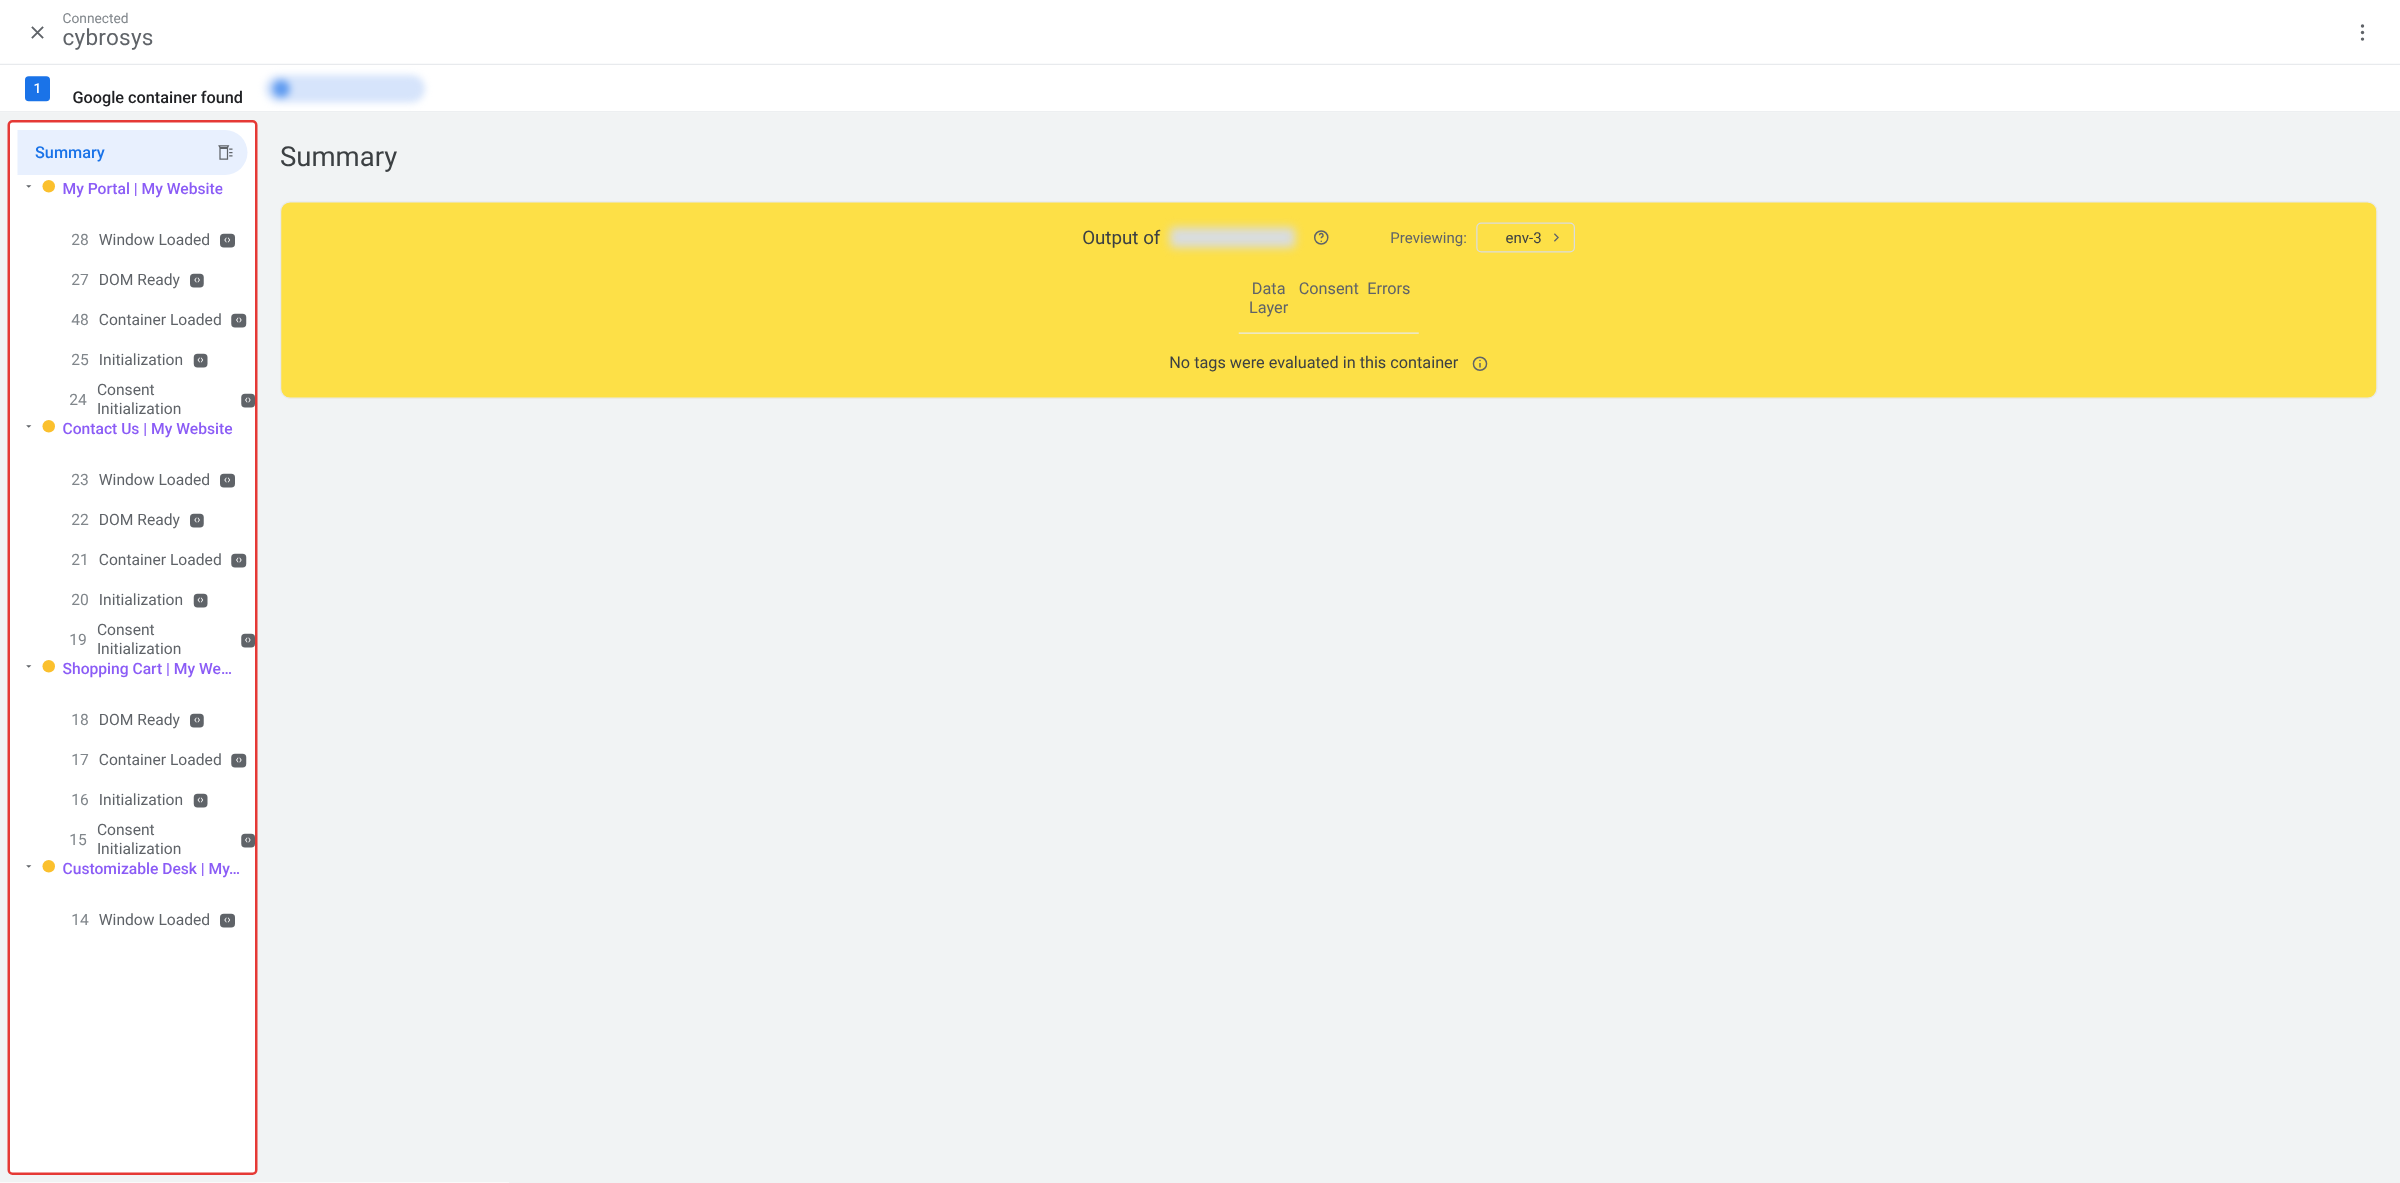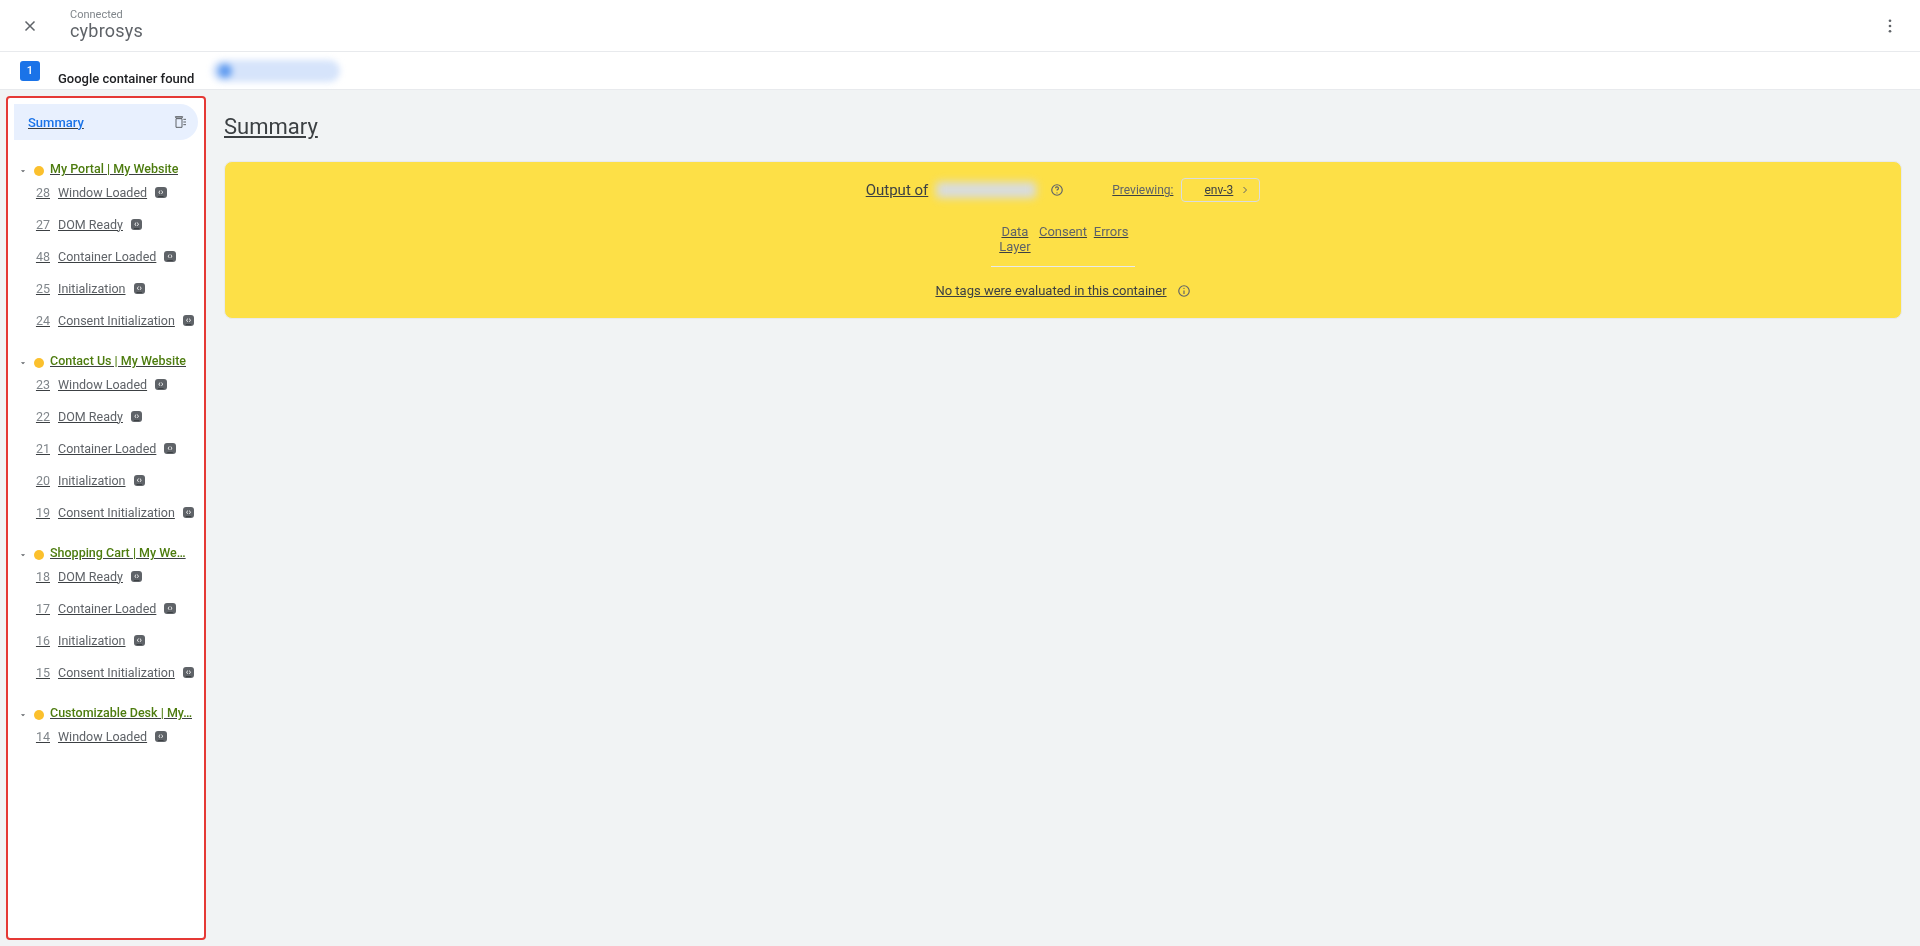--- a/index.html
+++ b/index.html
@@ -2,48 +2,48 @@
 <html><head>
 <meta charset="utf-8">
 <style>
   * { box-sizing: border-box; margin: 0; padding: 0; }
   html, body { height: 100%; font-family: 'Google Sans', Roboto, Arial, sans-serif; background: #fff; color: #3c4043; font-size: 13px; }
   body { width: 1920px; height: 946px; display: flex; flex-direction: column; overflow: hidden; }
 
   
   .topbar { height: 52px; display: flex; align-items: center; padding: 0 10px; border-bottom: 1px solid #e8eaed; }
   .close-btn { width: 40px; height: 40px; border-radius: 50%; display: flex; align-items: center; justify-content: center; color: #5f6368; cursor: pointer; }
-  .title-block { margin-left: 20px; display: flex; flex-direction: column; line-height: 1.15; }
+  .title-block { margin-left: 0; display: flex; flex-direction: column; line-height: 1.15; }
   .title-conn { font-size: 11px; color: #80868b; }
   .title-name { font-size: 18px; color: #5f6368; letter-spacing: .2px; }
   .topbar-spacer { flex: 1; }
   .kebab { width: 40px; height: 40px; display: flex; align-items: center; justify-content: center; color: #5f6368; cursor: pointer; }
 
   
   .subbar { height: 38px; border-bottom: 1px solid #e8eaed; display: flex; align-items: center; padding-left: 20px; gap: 18px; font-size: 13px; }
   .count-badge { background: #1a73e8; color: #fff; width: 20px; height: 20px; border-radius: 3px; display: flex; align-items: center; justify-content: center; font-size: 11px; font-weight: 500; }
   .subbar-label { font-weight: 500; color: #202124; margin-top: 16px; }
   .blurred-chip { width: 128px; height: 22px; border-radius: 12px; background: #d6e4fb; filter: blur(3px); position: relative; display:flex; align-items:center; padding-left:6px; }
   .blurred-chip::before { content:''; width:14px; height:14px; border-radius:50%; background:#5f9bf0; filter:blur(1px); }
 
   
-  .main-row { flex: 1; display: flex; background: #f1f3f4; overflow: hidden; text-decoration: underline; }
+  .main-row { flex: 1; display: flex; background: #f1f3f4; overflow: hidden; }
 
   
   .sidebar { width: 200px; background: #fff; display: flex; flex-direction: column; font-size: 13px; color: #3c4043; border: 2px solid #e53935; border-radius: 4px; margin: 6px 0 6px 6px; overflow-y: auto; }
   .summary-item { height: 36px; display: flex; align-items: center; padding: 0 10px 0 14px; color: #1a73e8; background: #e8f0fe; border-radius: 0 18px 18px 0; margin: 6px 6px 4px 6px; font-size: 13px; font-weight: 500; cursor: pointer; }
   .summary-item .spacer { flex:1; }
   .clear-ico { color: #5f6368; display:flex; }
 
   .group { display:flex; flex-direction:column; }
-  .group-header { height: 32px; display:flex; align-items:flex-end; gap:6px; padding: 0 6px 0 10px; font-size: 12.5px; font-weight: 500; color:#4d7c0f; cursor:pointer; white-space:nowrap; overflow:hidden; }
+  .group-header { height: 32px; display:flex; align-items:flex-start; gap:6px; padding: 0 6px 0 10px; font-size: 12.5px; font-weight: 500; color:#8b5cf6; cursor:pointer; white-space:nowrap; overflow:hidden; }
   .group-header .caret { color:#5f6368; display:flex; }
   .dot { width:10px; height:10px; border-radius:50%; background:#fbc02d; flex:none; }
   .group-title { overflow:hidden; text-overflow:ellipsis; }
-  .event { height: 32px; display:flex; align-items:center; gap:8px; padding-left: 24px; font-size: 12.5px; color:#5f6368; cursor:pointer; }
+  .event { height: 32px; display:flex; align-items:center; gap:8px; padding-left: 45px; font-size: 12.5px; color:#5f6368; cursor:pointer; }
   .event .num { width:18px; text-align:right; color:#80868b; font-variant-numeric: tabular-nums; }
   .event .label { color:#5f6368; }
   .chip { background:#5f6368; color:#fff; font-size:9px; padding:1px 3px; border-radius:3px; line-height:1; display:inline-flex; align-items:center; justify-content:center; }
 
   
   .content { flex:1; padding: 24px 18px 0 18px; display:flex; flex-direction:column; overflow:hidden; }
   .page-heading { font-size: 22px; color:#3c4043; font-weight:400; margin-bottom: 22px; }
   .card { background:#fde047; border:1px solid #e8eaed; border-radius:8px; display:flex; flex-direction:column;align-items:center; }
   .card-header { display:flex; align-items:center; padding: 16px 20px 12px 20px; }
   .output-label { font-size:15px; color:#3c4043; display:flex; align-items:center; gap:8px; }

